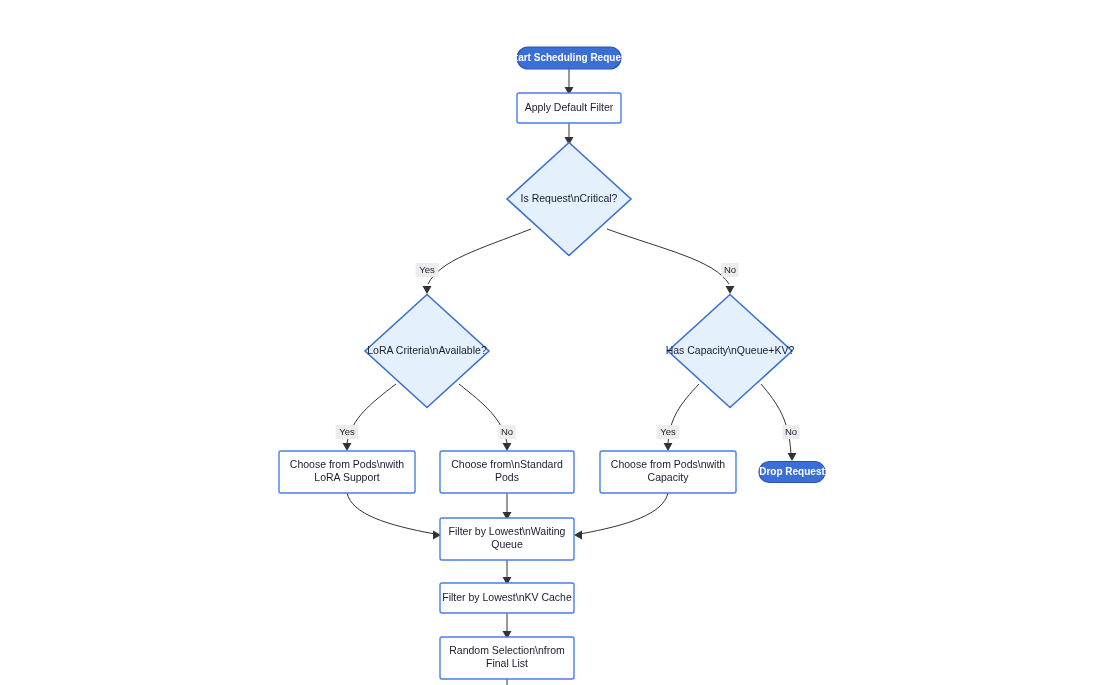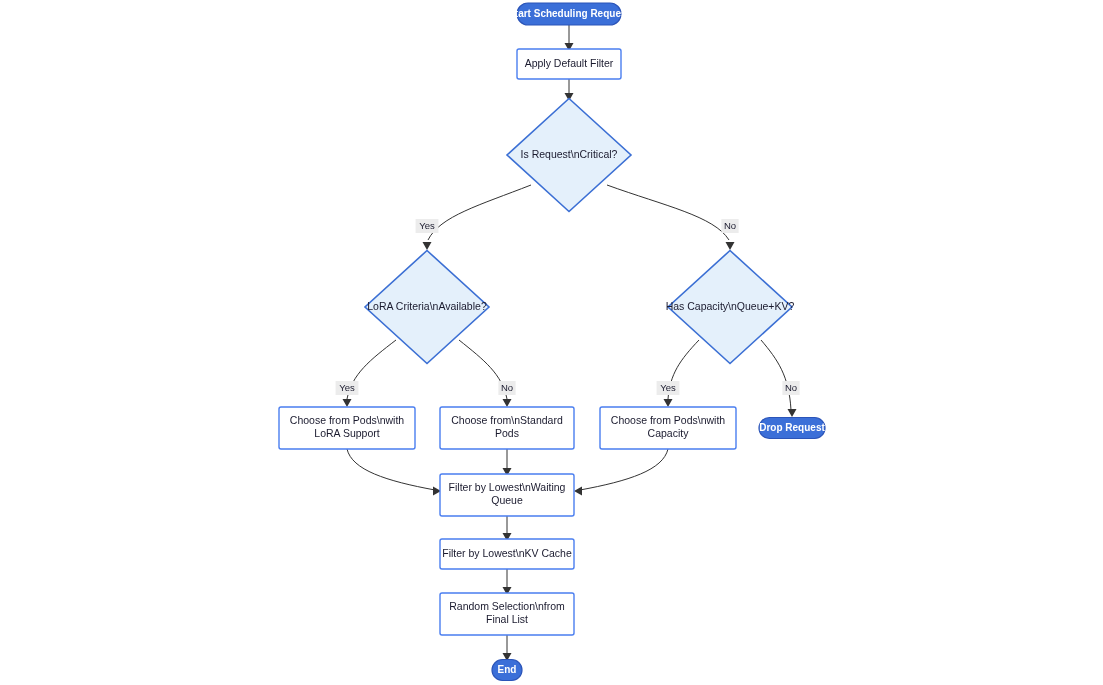--- a/index.html
+++ b/index.html
@@ -12,20 +12,21 @@
     width: 1103px;
     height: 685px;
     overflow: hidden;
     font-family: "Liberation Sans", sans-serif;
   }
   #flow-root {
     position: relative;
     width: 1103px;
     height: 487px;
     background: #d946ef;
+    margin-top: 44px;
   }
   svg#flow-svg {
     display: block;
     width: 1103px;
     height: 685px;
     background: #ffffff;
   }
   .edge-path {
     fill: none;
     stroke: #333333;

